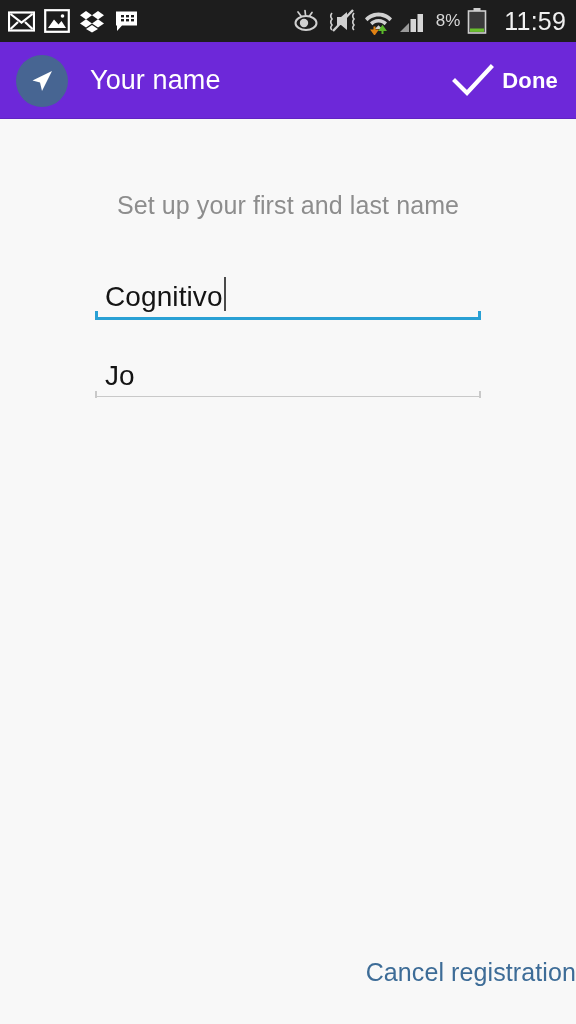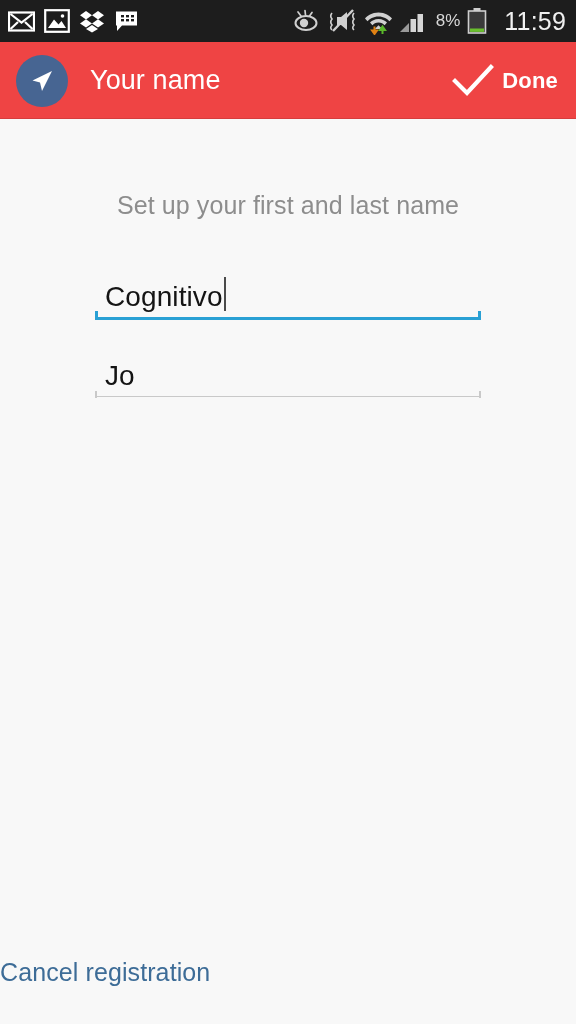--- a/index.html
+++ b/index.html
@@ -25,21 +25,21 @@
     color:#d8d8d8; font-size:17px; letter-spacing:0px;
     font-family:"Liberation Sans", sans-serif; margin:0 1px 0 2px;
   }
   .clock {
     color:#f0f0f0; font-size:25px; line-height:25px;
     font-family:"Liberation Sans", sans-serif; margin-left:11px; letter-spacing:0.2px;
   }
 
   
   .appbar {
-    background:#ef4444; height:77px; flex:0 0 77px;
+    background:#6d28d9; height:77px; flex:0 0 77px;
     display:flex; align-items:center; padding:0 18px 0 16px;
     position:relative;
   }
   .appbar:after{
     content:""; position:absolute; left:0; right:0; bottom:0; height:1px;
     background:rgba(0,0,0,0.10);
   }
   .avatar {
     width:52px; height:52px; border-radius:50%;
     background:#476592; display:flex; align-items:center; justify-content:center;
@@ -99,21 +99,21 @@
 
   .caret {
     display:inline-block; width:2px; height:34px;
     background:#4a4a4a; margin-left:1px; vertical-align:bottom;
     position:relative; top:-2px;
   }
 
   
   .footer {
     position:absolute; left:0; right:0; bottom:0; height:104px;
-    display:flex; align-items:center; justify-content:flex-start;
+    display:flex; align-items:center; justify-content:flex-end;
   }
   .cancel-link {
     color:#3d6c97; font-size:25px; cursor:pointer;
     font-family:"Liberation Sans", sans-serif; letter-spacing:0.1px;
   }
 </style>
 </head>
 <body>
 
 <div id="app">

